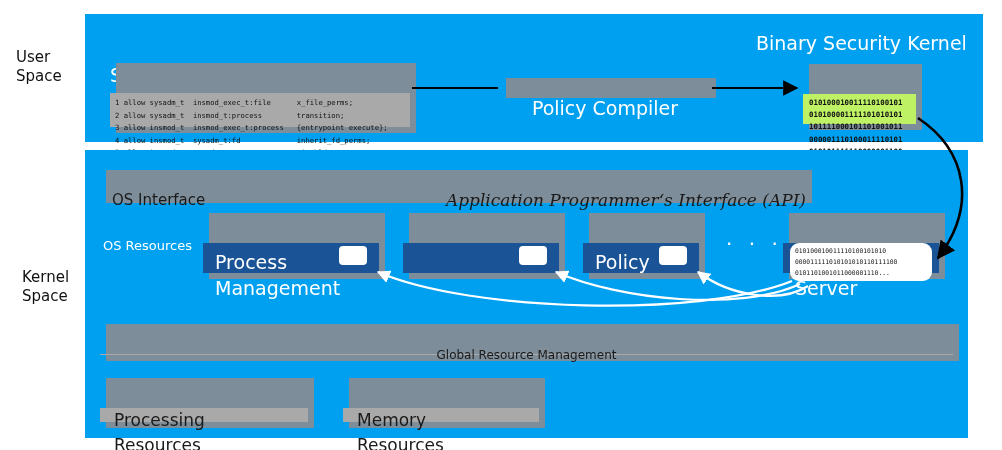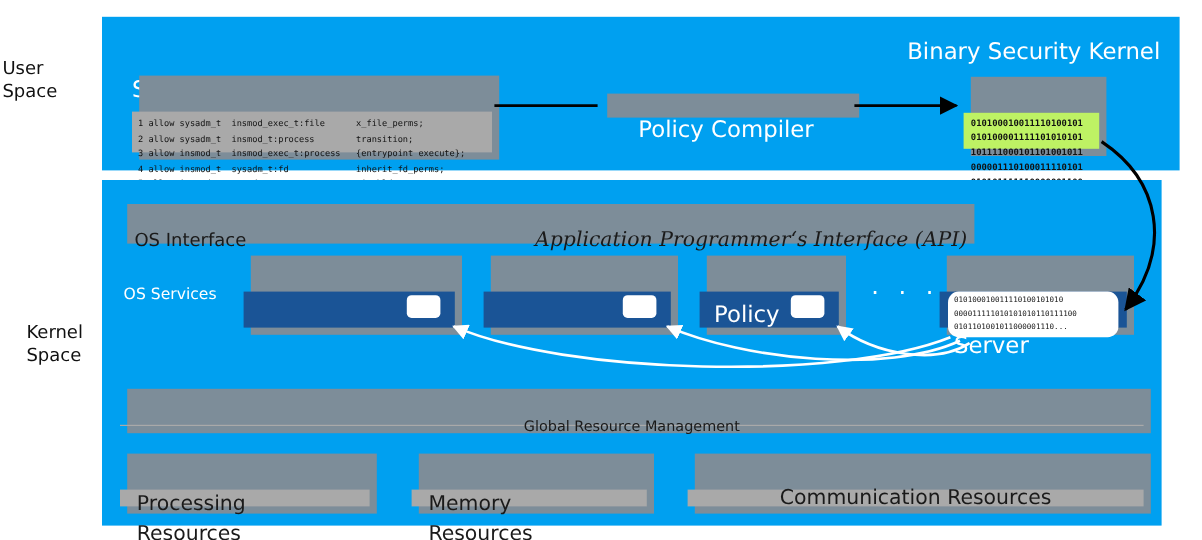--- a/index.html
+++ b/index.html
@@ -7,21 +7,21 @@
     width:1002px;height:450px;background:#ffffff;overflow:hidden;
     font-family:"Liberation Sans",sans-serif;position:relative;
   }
   #root{position:absolute;left:0;top:0;width:1002px;height:450px;}
 
   
   .side-label{
     position:absolute;color:#111;font-family:"DejaVu Sans",sans-serif;
     font-size:15px;line-height:19px;text-align:left;white-space:pre-line;
   }
-  #label-user{left:2px;top:48px;}
+  #label-user{left:16px;top:48px;}
   #label-kernel{left:22px;top:268px;}
 
   
   .panel{position:absolute;background:#00a0f0;}
   #panel-user{left:85px;top:14px;width:898px;height:128px;}
   #panel-kernel{left:85px;top:150px;width:883px;height:288px;}
 
   
   .box{position:absolute;box-sizing:border-box;}
   .box .shadow{position:absolute;left:6px;top:6px;right:-6px;bottom:-6px;background:#7d8d99;}
@@ -179,25 +179,27 @@
   <div class="panel" id="panel-kernel"></div>
 
   <div class="box gray" id="osif-box">
     <div class="shadow"></div>
     <div class="face">
       <span id="osif-left">OS Interface</span>
       <span id="osif-center">Application Programmer‘s Interface (API)</span>
     </div>
   </div>
 
-  <div id="osservices-label">OS Services</div>
+  <div id="osservices-label">OS Resources</div>
 
   <div class="box navy svc" id="svc-process">
     <div class="shadow"></div>
     <div class="face">
+      <span class="svc-title">Process
+Management</span>
       <span class="tab"></span>
     </div>
   </div>
 
   <div class="box navy svc" id="svc-files">
     <div class="shadow"></div>
     <div class="face">
       <span class="tab"></span>
     </div>
   </div>
@@ -241,26 +243,20 @@
   </div>
 
   <div class="box gray res res-left" id="res-memory">
     <div class="shadow"></div>
     <div class="face">
       <span class="res-title">Memory
 Resources</span>
     </div>
   </div>
 
-  <div class="box gray res res-center" id="res-comm">
-    <div class="shadow"></div>
-    <div class="face">
-      <span class="res-title">Communication Resources</span>
-    </div>
-  </div>
 
   <svg id="arrows" viewBox="0 0 1002 450" xmlns="http://www.w3.org/2000/svg">
     <defs>
       <marker id="ah-black" viewBox="0 0 10 10" refX="9" refY="5" markerWidth="7" markerHeight="7" orient="auto-start-reverse">
         <path d="M0,0 L10,5 L0,10 z" fill="#000000"></path>
       </marker>
       <marker id="ah-white" viewBox="0 0 10 10" refX="9" refY="5" markerWidth="6" markerHeight="6" orient="auto-start-reverse">
         <path d="M0,0 L10,5 L0,10 z" fill="#ffffff"></path>
       </marker>
     </defs>

